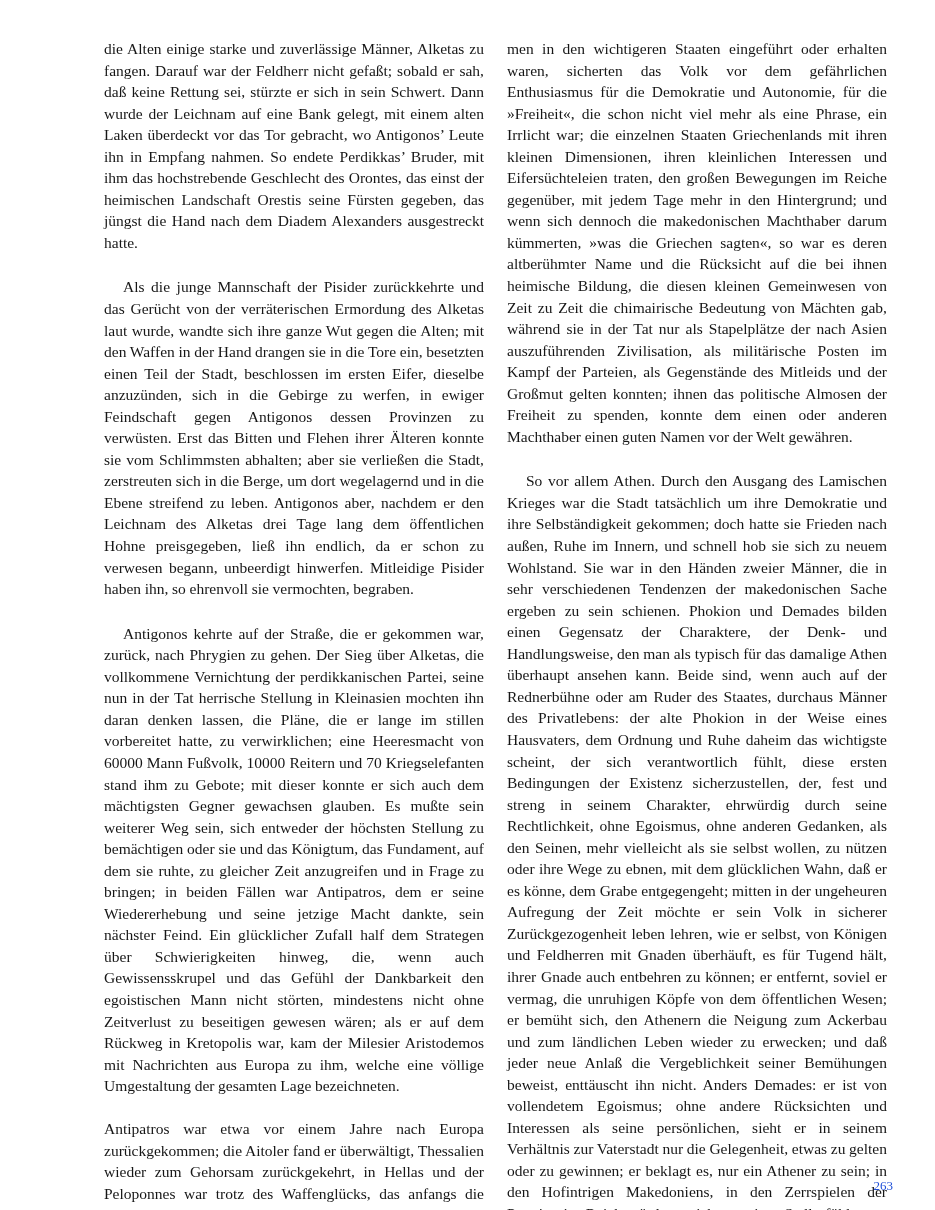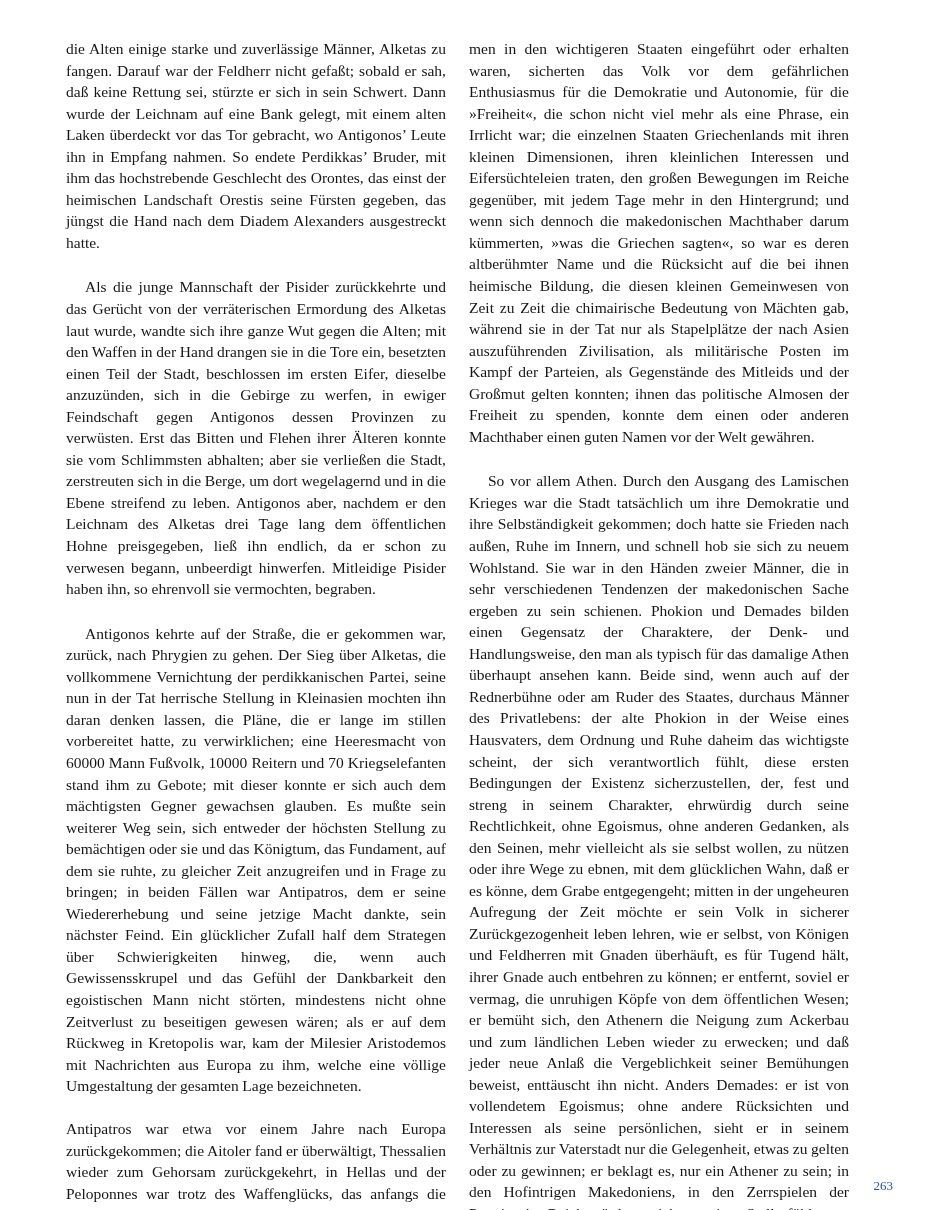--- a/index.html
+++ b/index.html
@@ -6,21 +6,21 @@
     margin: 0;
     padding: 0;
     background: #ffffff;
   }
   .page {
     position: relative;
     width: 935px;
     height: 1210px;
     background: #ffffff;
     box-sizing: border-box;
-    padding: 38px 42px 0 66px;
+    padding: 38px 42px 0 104px;
     font-family: "Liberation Serif", "DejaVu Serif", serif;
     color: #161616;
     overflow: hidden;
   }
   .columns {
     display: flex;
     gap: 23px;
   }
   .column {
     width: 380px;

